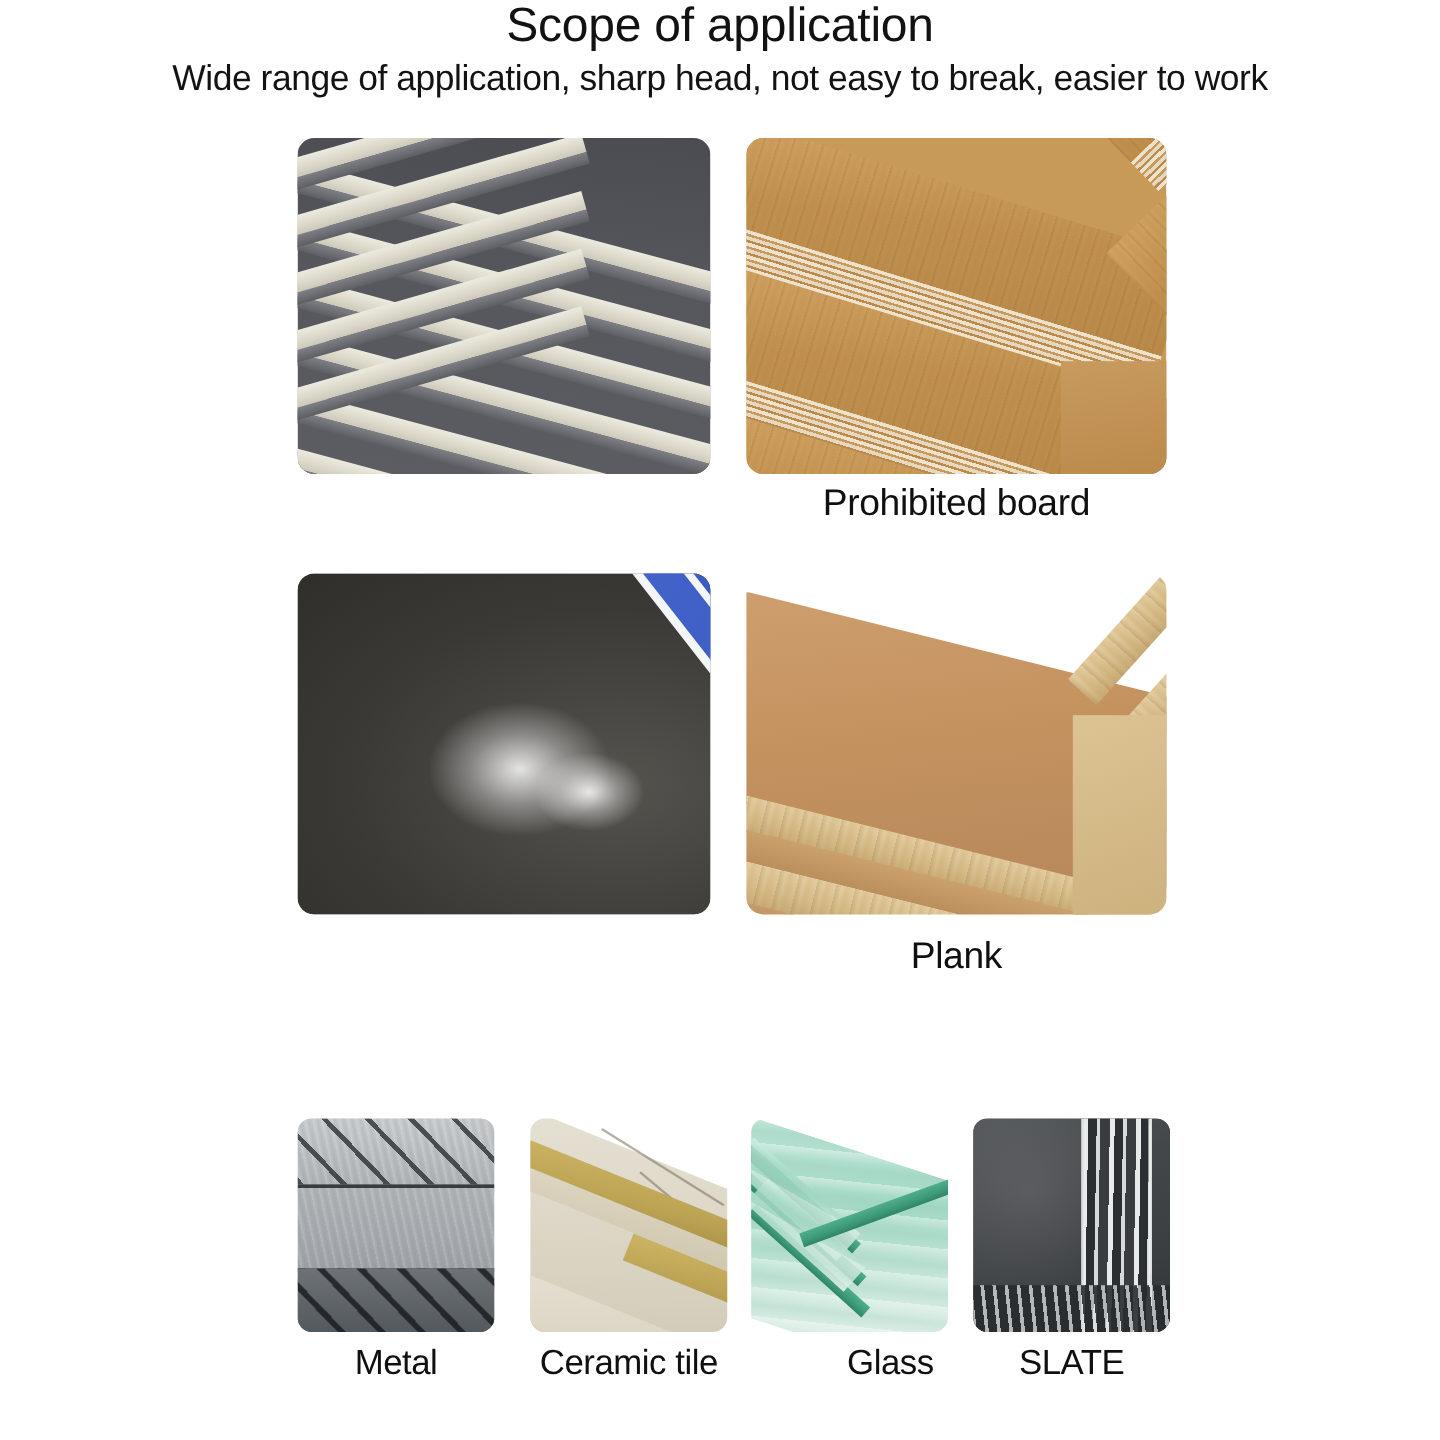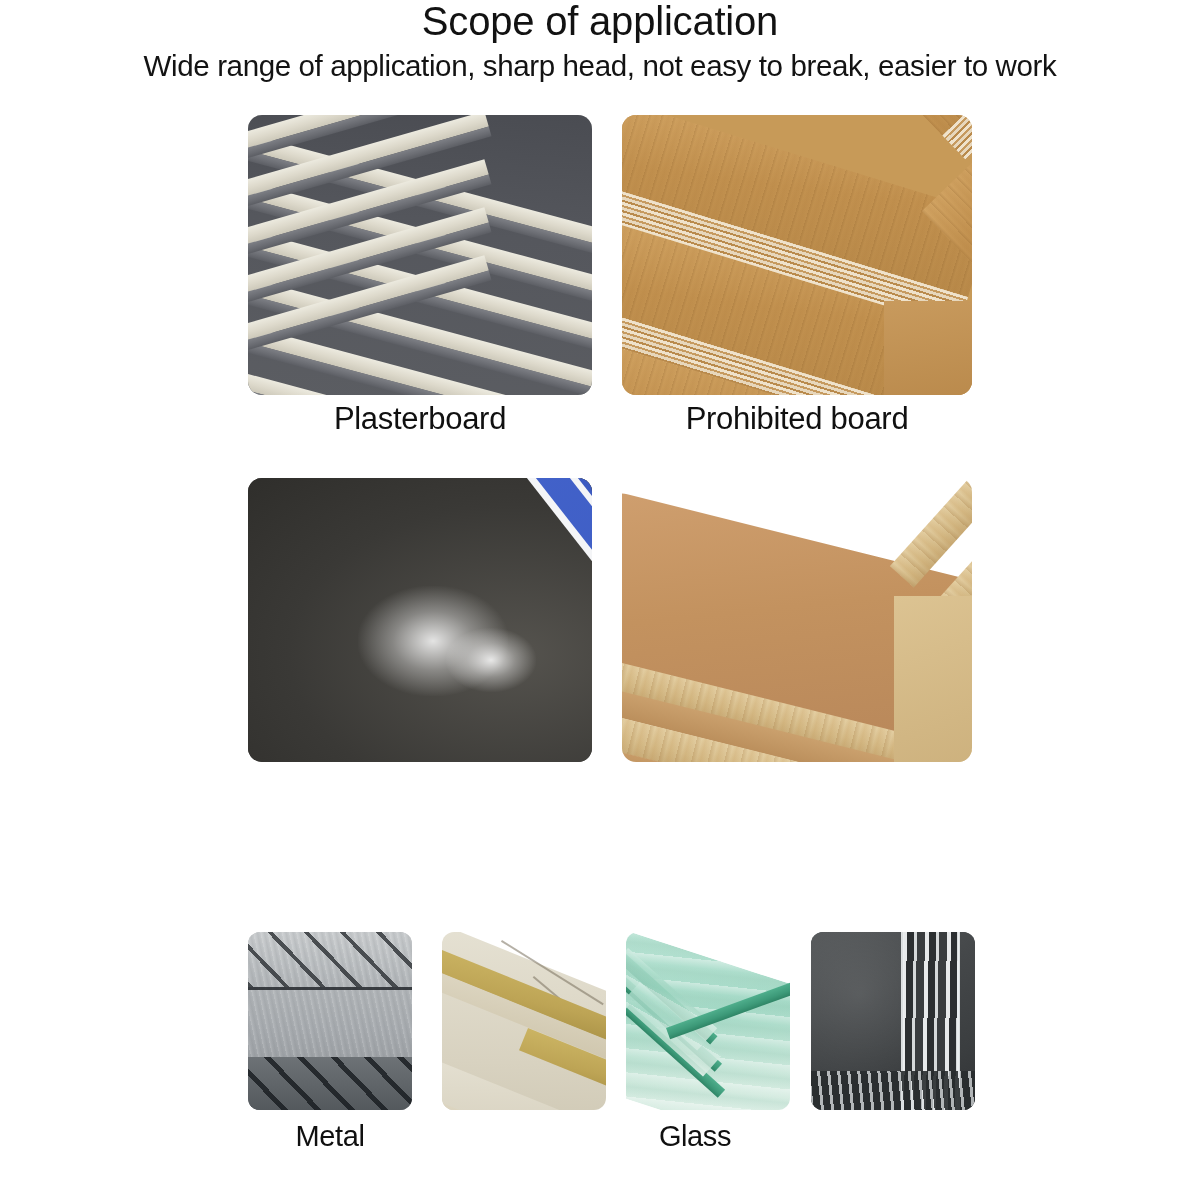--- a/index.html
+++ b/index.html
@@ -310,21 +310,20 @@
             <div class="pb-face"></div>
             <div class="pb-edge"></div>
           </div>
         <div class="pb-sheet pb-rot" style="left:-8%; width:80%; top:216px; transform: rotate(-16deg);">
             <div class="pb-face"></div>
             <div class="pb-edge"></div>
           </div>
       </div>
     </div>
   </div>
-  <div class="caption" style="left:248px; top:400px; width:344px;">Plasterboard</div>
 
   <div class="panel" style="left:622px; top:115px; width:350px; height:280px;">
     <div class="tex-ply">
       <div class="ply-board" style="left:-40px; top:-26px; width:430px; height:120px; transform: rotate(17deg);">
         <div class="ply-face" style="width:430px; height:86px;"></div>
         <div class="ply-layers" style="top:86px; width:430px; height:34px;"></div>
       </div>
       <div class="ply-board" style="left:-60px; top:92px; width:450px; height:122px; transform: rotate(17deg);">
         <div class="ply-face" style="width:450px; height:88px;"></div>
         <div class="ply-layers" style="top:88px; width:450px; height:34px;"></div>
@@ -370,20 +369,21 @@
       <div class="pk-piece pk-top" style="left:-90px; top:252px; width:490px; height:24px; transform: rotate(14deg); background:linear-gradient(180deg,#c79b67,#b88a58);"></div>
       <div class="pk-piece pk-edge" style="left:-95px; top:274px; width:500px; height:30px; transform: rotate(14deg);"></div>
 
       <div class="pk-piece pk-edge" style="left:268px; top:88px; width:180px; height:32px; transform: rotate(-48deg);"></div>
       <div class="pk-piece pk-edge" style="left:290px; top:150px; width:170px; height:34px; transform: rotate(-48deg);"></div>
       <div class="pk-piece pk-edge" style="left:310px; top:212px; width:160px; height:32px; transform: rotate(-48deg);"></div>
       <div style="position:absolute; left:272px; top:118px; width:120px; height:170px;
                   background:linear-gradient(160deg,#dcc392,#ccb07c);"></div>
     </div>
   </div>
+  <div class="caption" style="left:622px; top:778px; width:350px;">Plank</div>
 
 
   <div class="panel panel-sm" style="left:248px; top:932px; width:164px; height:178px;">
     <div class="tex-metal">
       <div class="mt-base"></div>
       <div class="mt-hatch-top"></div>
       <div class="mt-line" style="top:31%;"></div>
       <div class="mt-line" style="top:70%;"></div>
       <div class="mt-hatch-bot"></div>
     </div>
@@ -396,37 +396,39 @@
       <div class="ct-crack" style="left:60px; top:8px; width:120px; transform: rotate(32deg);"></div>
       <div class="ct-crack" style="left:92px; top:44px; width:90px; transform: rotate(40deg);"></div>
       <div class="ct-crack" style="left:36px; top:62px; width:110px; transform: rotate(26deg);"></div>
       <div class="ct-slab ct-gold" style="left:-30px; top:6px; width:240px; height:22px; transform: rotate(22deg);"></div>
       <div class="ct-slab ct-beige" style="left:-38px; top:26px; width:250px; height:18px; transform: rotate(22deg);"></div>
       <div class="ct-slab ct-gold" style="left:86px; top:96px; width:150px; height:24px; transform: rotate(22deg);"></div>
       <div class="ct-slab ct-cream" style="left:-46px; top:112px; width:260px; height:70px; transform: rotate(22deg);"></div>
       <div class="ct-slab ct-beige" style="left:-52px; top:150px; width:270px; height:40px; transform: rotate(22deg);"></div>
     </div>
   </div>
+  <div class="caption-sm" style="left:420px; top:1118px; width:208px;">Ceramic tile</div>
 
   <div class="panel panel-sm" style="left:626px; top:932px; width:164px; height:178px;">
     <div class="tex-glass">
       <div class="gl-sheet gl-face" style="left:-14px; top:-6px; width:230px; height:160px; transform: rotate(18deg); border-top-left-radius:16px;"></div>
       <div class="gl-sheet gl-edge" style="left:-20px; top:4px;  width:150px; height:11px; transform: rotate(42deg);"></div>
       <div class="gl-sheet gl-edge" style="left:-8px;  top:38px; width:140px; height:11px; transform: rotate(42deg);"></div>
       <div class="gl-sheet gl-edge" style="left:4px;   top:72px; width:128px; height:11px; transform: rotate(42deg);"></div>
       <div class="gl-sheet gl-face" style="left:2px; top:16px; width:120px; height:30px; transform: rotate(42deg); opacity:.85;"></div>
       <div class="gl-sheet gl-face" style="left:14px; top:50px; width:110px; height:28px; transform: rotate(42deg); opacity:.85;"></div>
       <div class="gl-sheet gl-edge" style="left:40px; top:96px; width:150px; height:12px; transform: rotate(-20deg);"></div>
     </div>
   </div>
-  <div class="caption-sm" style="left:613px; top:1118px; width:164px;">Glass</div>
+  <div class="caption-sm" style="left:660px; top:1118px; width:164px;">Glass</div>
 
   <div class="panel panel-sm" style="left:811px; top:932px; width:164px; height:178px;">
     <div class="tex-slate">
       <div class="sl-base"></div>
       <div class="sl-stripes"></div>
       <div class="sl-seam" style="left:55%;"></div>
       <div class="sl-seam" style="left:89%;"></div>
       <div class="sl-bottom"></div>
     </div>
   </div>
+  <div class="caption-sm" style="left:811px; top:1118px; width:164px;">SLATE</div>
 
 </div>
 
 </body></html>

